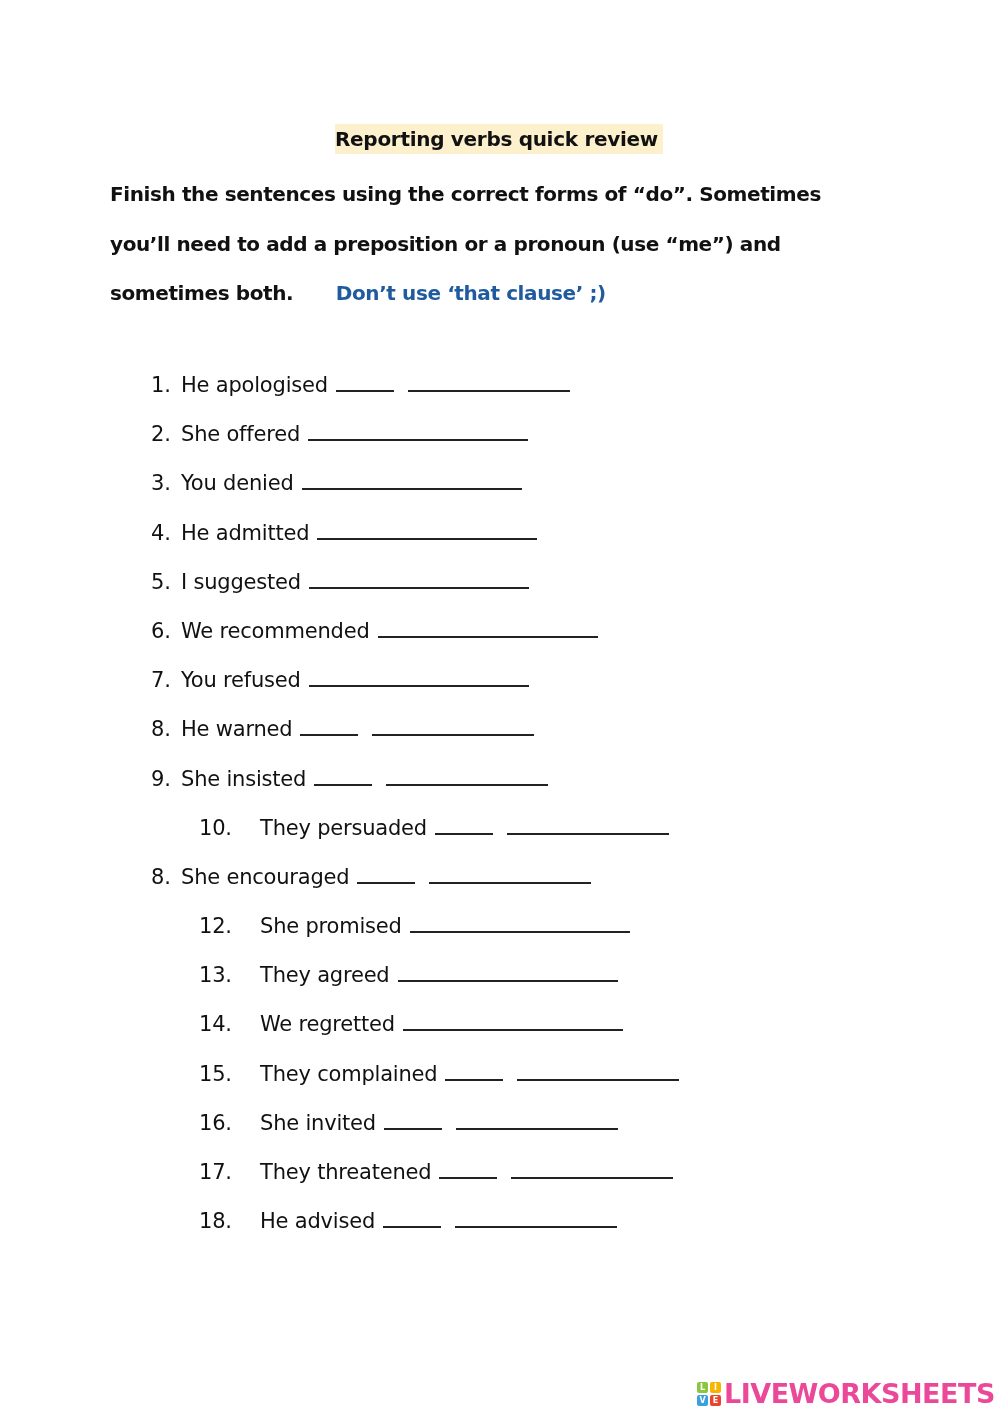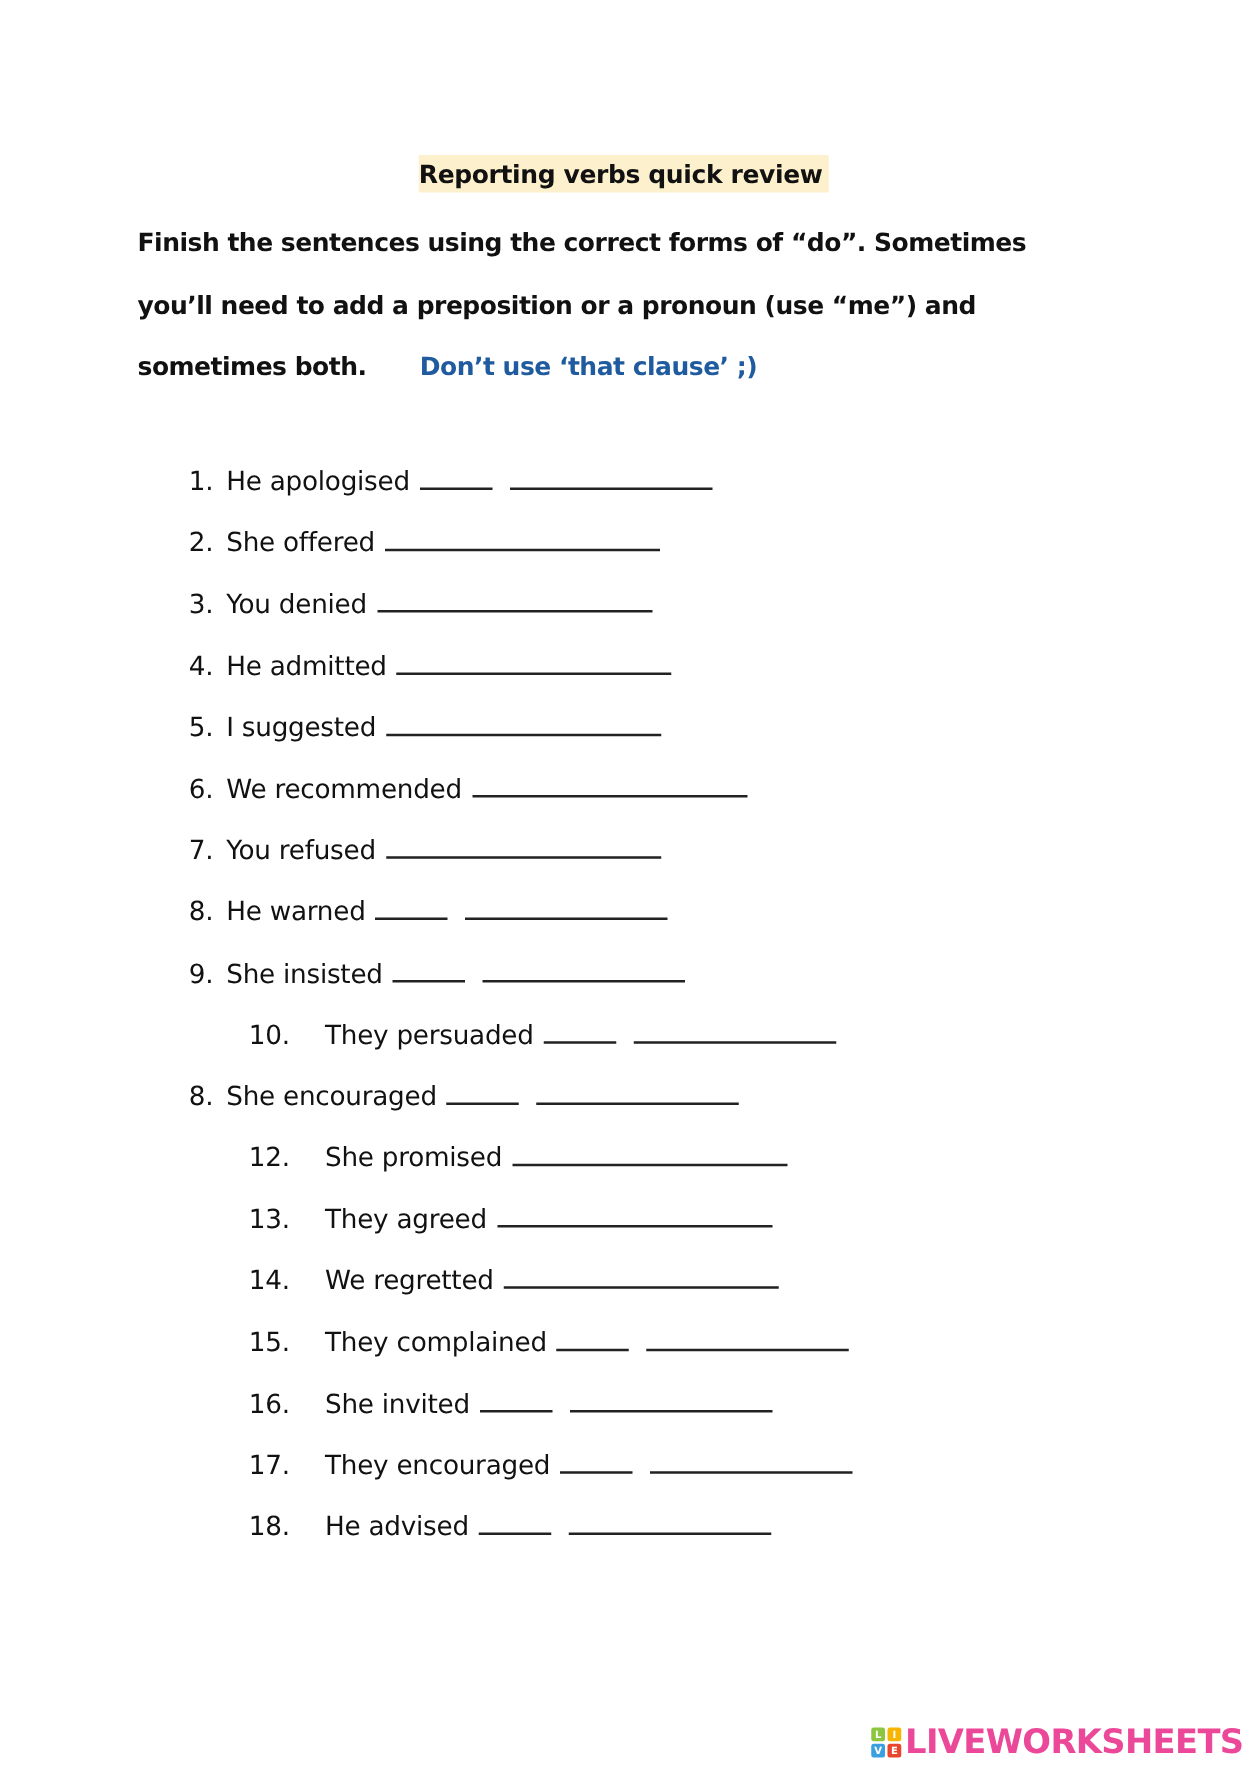--- a/index.html
+++ b/index.html
@@ -119,21 +119,21 @@
       <span class="blank long"></span>
     </div>
     <div class="item">
       <span class="num wide">16.</span>
       <span>She invited</span>
       <span class="blank short"></span>
       <span class="blank long"></span>
     </div>
     <div class="item">
       <span class="num wide">17.</span>
-      <span>They encouraged</span>
+      <span>They threatened</span>
       <span class="blank short"></span>
       <span class="blank long"></span>
     </div>
     <div class="item">
       <span class="num wide">18.</span>
       <span>He advised</span>
       <span class="blank short"></span>
       <span class="blank long"></span>
     </div>
   </div>

